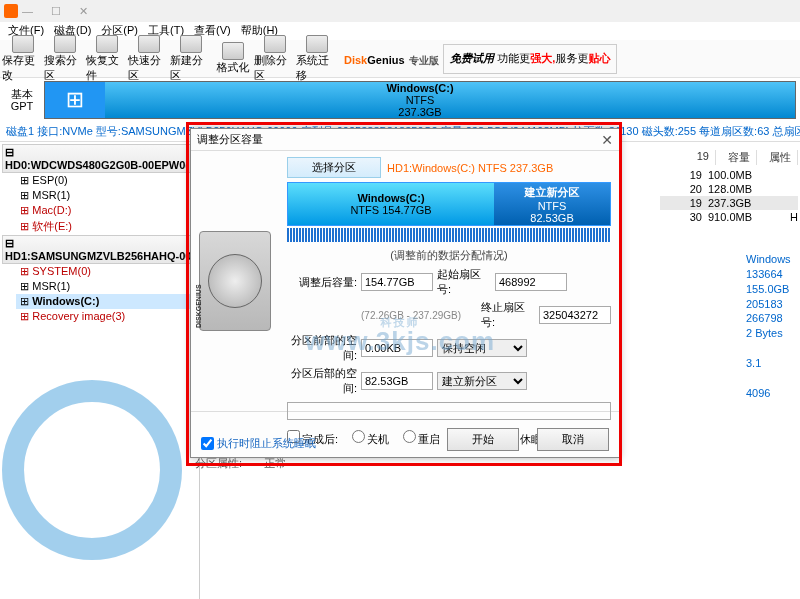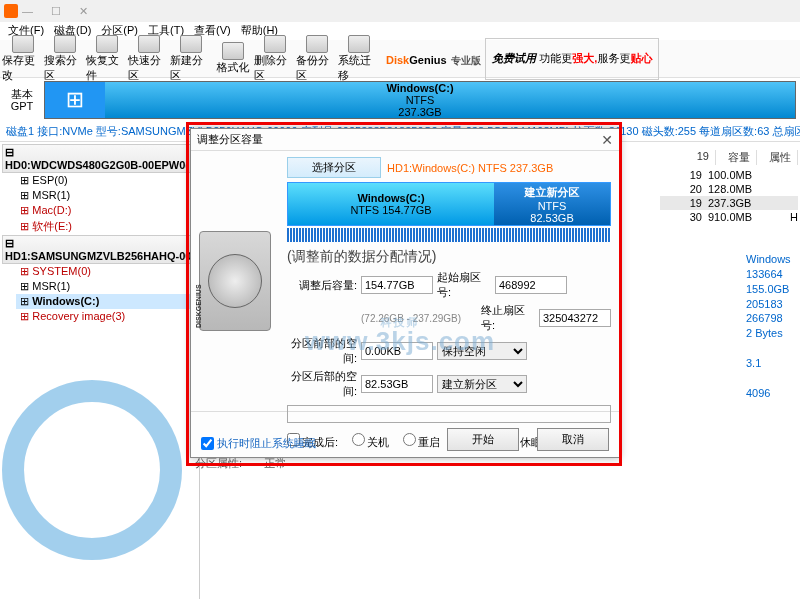--- a/index.html
+++ b/index.html
@@ -9,21 +9,21 @@
 .titlebar .txt{flex:1;white-space:nowrap;overflow:hidden}
 .titlebar .winbtns{display:flex;gap:18px;color:#999;margin-right:4px}
 .menubar{height:18px;display:flex;gap:2px;padding:0 4px;align-items:flex-start;font-size:11px}
 .menubar span{padding:1px 4px}
 .toolbar{height:38px;display:flex;align-items:center;padding:0 2px;background:#fafafa;border-bottom:1px solid #e0e0e0}
 .tbtn{display:flex;flex-direction:column;align-items:center;width:42px;font-size:10px}
 .tbtn .ic{width:22px;height:18px;border:1px solid #888;border-radius:2px;background:linear-gradient(#eee,#ccc)}
 .logo{margin-left:6px;font-weight:bold;font-size:16px}
 .logo b{color:#f60}
 .logo i{font-style:normal;font-size:10px;color:#555}
-.banner{margin-left:4px;height:42px;border:1px solid #ccc;padding:0 6px;display:flex;align-items:center;font-size:12px}
+.banner{margin-left:4px;height:30px;border:1px solid #ccc;padding:0 6px;display:flex;align-items:center;font-size:12px}
 .banner .bred{color:red;font-weight:bold}
 .diskbar{height:44px;display:flex;align-items:center;padding:2px 4px;gap:4px}
 .diskbar .lbl{width:36px;text-align:center;line-height:1.1}
 .diskbar .bar{flex:1;height:38px;border:1px solid #666;background:linear-gradient(#4fc3f7,#0288d1);display:flex;align-items:center;justify-content:center;color:#000;flex-direction:column;position:relative}
 .diskbar .bar .winflag{position:absolute;left:0;top:0;bottom:0;width:60px;background:#2196f3;display:flex;align-items:center;justify-content:center;color:#fff;font-size:22px}
 .infobar{padding:2px 6px;color:#06c;font-size:11px;border-bottom:1px solid #ddd;white-space:nowrap;overflow:hidden}
 .main{display:flex;height:470px}
 .tree{width:200px;border-right:1px solid #ccc;overflow:auto;font-size:11px;padding:2px}
 .tree .nd{padding:1px 0 1px 4px}
 .tree .nd .t{display:inline-block}
@@ -41,21 +41,21 @@
 .hdd .platter{width:54px;height:54px;border-radius:50%;background:radial-gradient(#eee,#aaa);border:1px solid #666}
 .hdd .dg{position:absolute;bottom:2px;left:2px;font-size:7px;color:#333;font-weight:bold;transform:rotate(-90deg);transform-origin:left bottom}
 .modal .mright{flex:1;padding:6px 8px}
 .selp{display:flex;align-items:center;gap:6px;margin-bottom:4px}
 .selp .btn{border:1px solid #9acfea;background:linear-gradient(#eaf5fd,#d4ecfc);padding:2px 24px;font-size:11px}
 .selp .tx{color:#f60;font-size:11px}
 .pbar{display:flex;height:44px;border:1px solid #3399ff;margin-bottom:2px}
 .pbar .p1{flex:64;background:linear-gradient(#5cdefc,#0099e5);display:flex;flex-direction:column;align-items:center;justify-content:center;color:#000;font-size:11px}
 .pbar .p2{flex:36;background:linear-gradient(#2e90e5,#0060b0);color:#fff;display:flex;flex-direction:column;align-items:center;justify-content:center;font-size:10px}
 .wave{height:14px;background:repeating-linear-gradient(90deg,#1e70d0 0 2px,#fff 2px 3px);margin-bottom:6px}
-.hint{font-size:14px;color:#444;margin-bottom:4px}
+.hint{text-align:center;font-size:11px;color:#444;margin-bottom:4px}
 .frow{display:flex;align-items:center;margin:3px 0;font-size:11px;gap:4px}
 .frow label{width:70px;text-align:right}
 .frow input{width:72px;border:1px solid #aaa;padding:1px 3px;height:18px;font-size:11px}
 .frow .note{color:#888;font-size:10px}
 .frow select{width:90px;height:18px;border:1px solid #aaa;font-size:11px}
 .frow .lbl2{width:54px;text-align:left}
 .progress{height:18px;border:1px solid #aaa;margin:6px 0}
 .after{display:flex;align-items:center;gap:14px;padding:4px 0;font-size:11px}
 .after input{margin-right:2px}
 .mfoot{height:40px;border-top:1px solid #ddd;display:flex;align-items:flex-end;padding:0 10px;gap:14px;font-size:11px}
@@ -120,24 +120,20 @@
       <div class="ic"></div>
       <span>新建分区</span>
     </div>
  <div class="tbtn">
       <div class="ic"></div>
       <span>格式化</span>
     </div>
  <div class="tbtn">
       <div class="ic"></div>
       <span>删除分区</span>
-    </div>
- <div class="tbtn">
-      <div class="ic"></div>
-      <span>备份分区</span>
     </div>
  <div class="tbtn">
       <div class="ic"></div>
       <span>系统迁移</span>
     </div>
  <div class="logo"><b>Disk</b><span>Genius</span> <i>专业版</i></div>
  <div class="banner">
    <span style="font-weight:bold;font-style:italic">免费试用</span>&nbsp;
    <span>功能更</span><span class="bred">强大,</span>
    <span>服务更</span><span class="bred">贴心</span>

